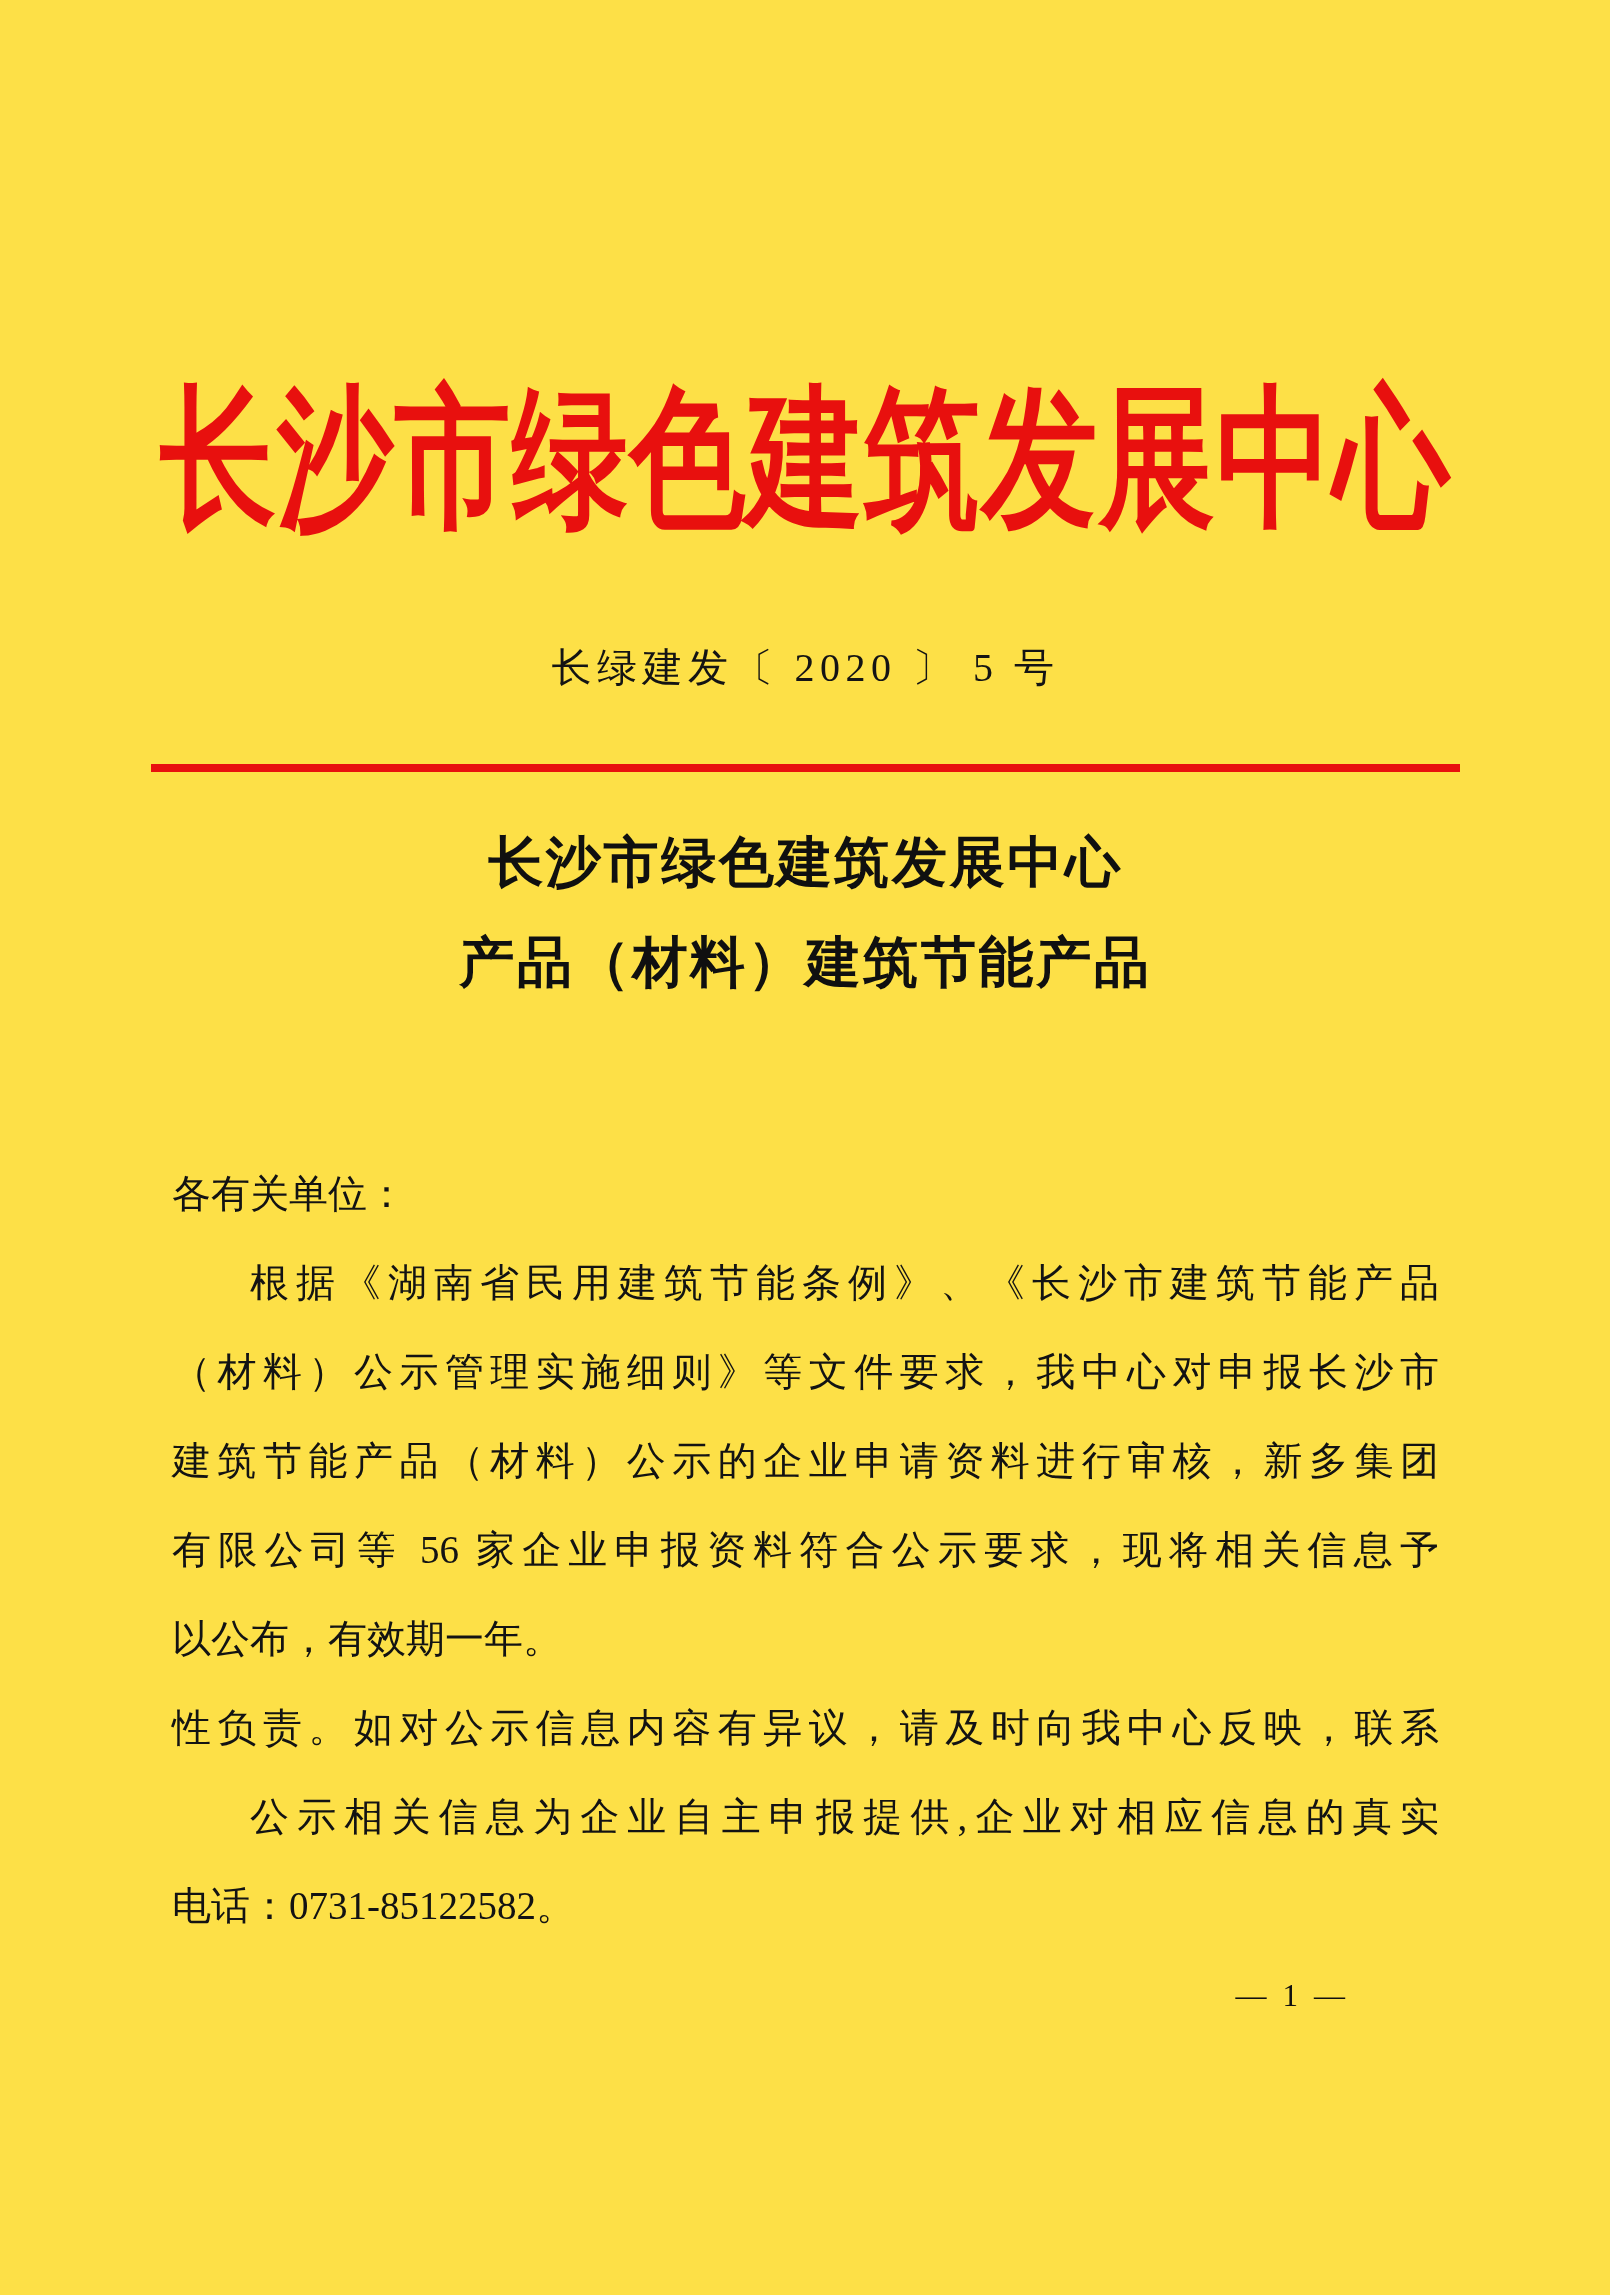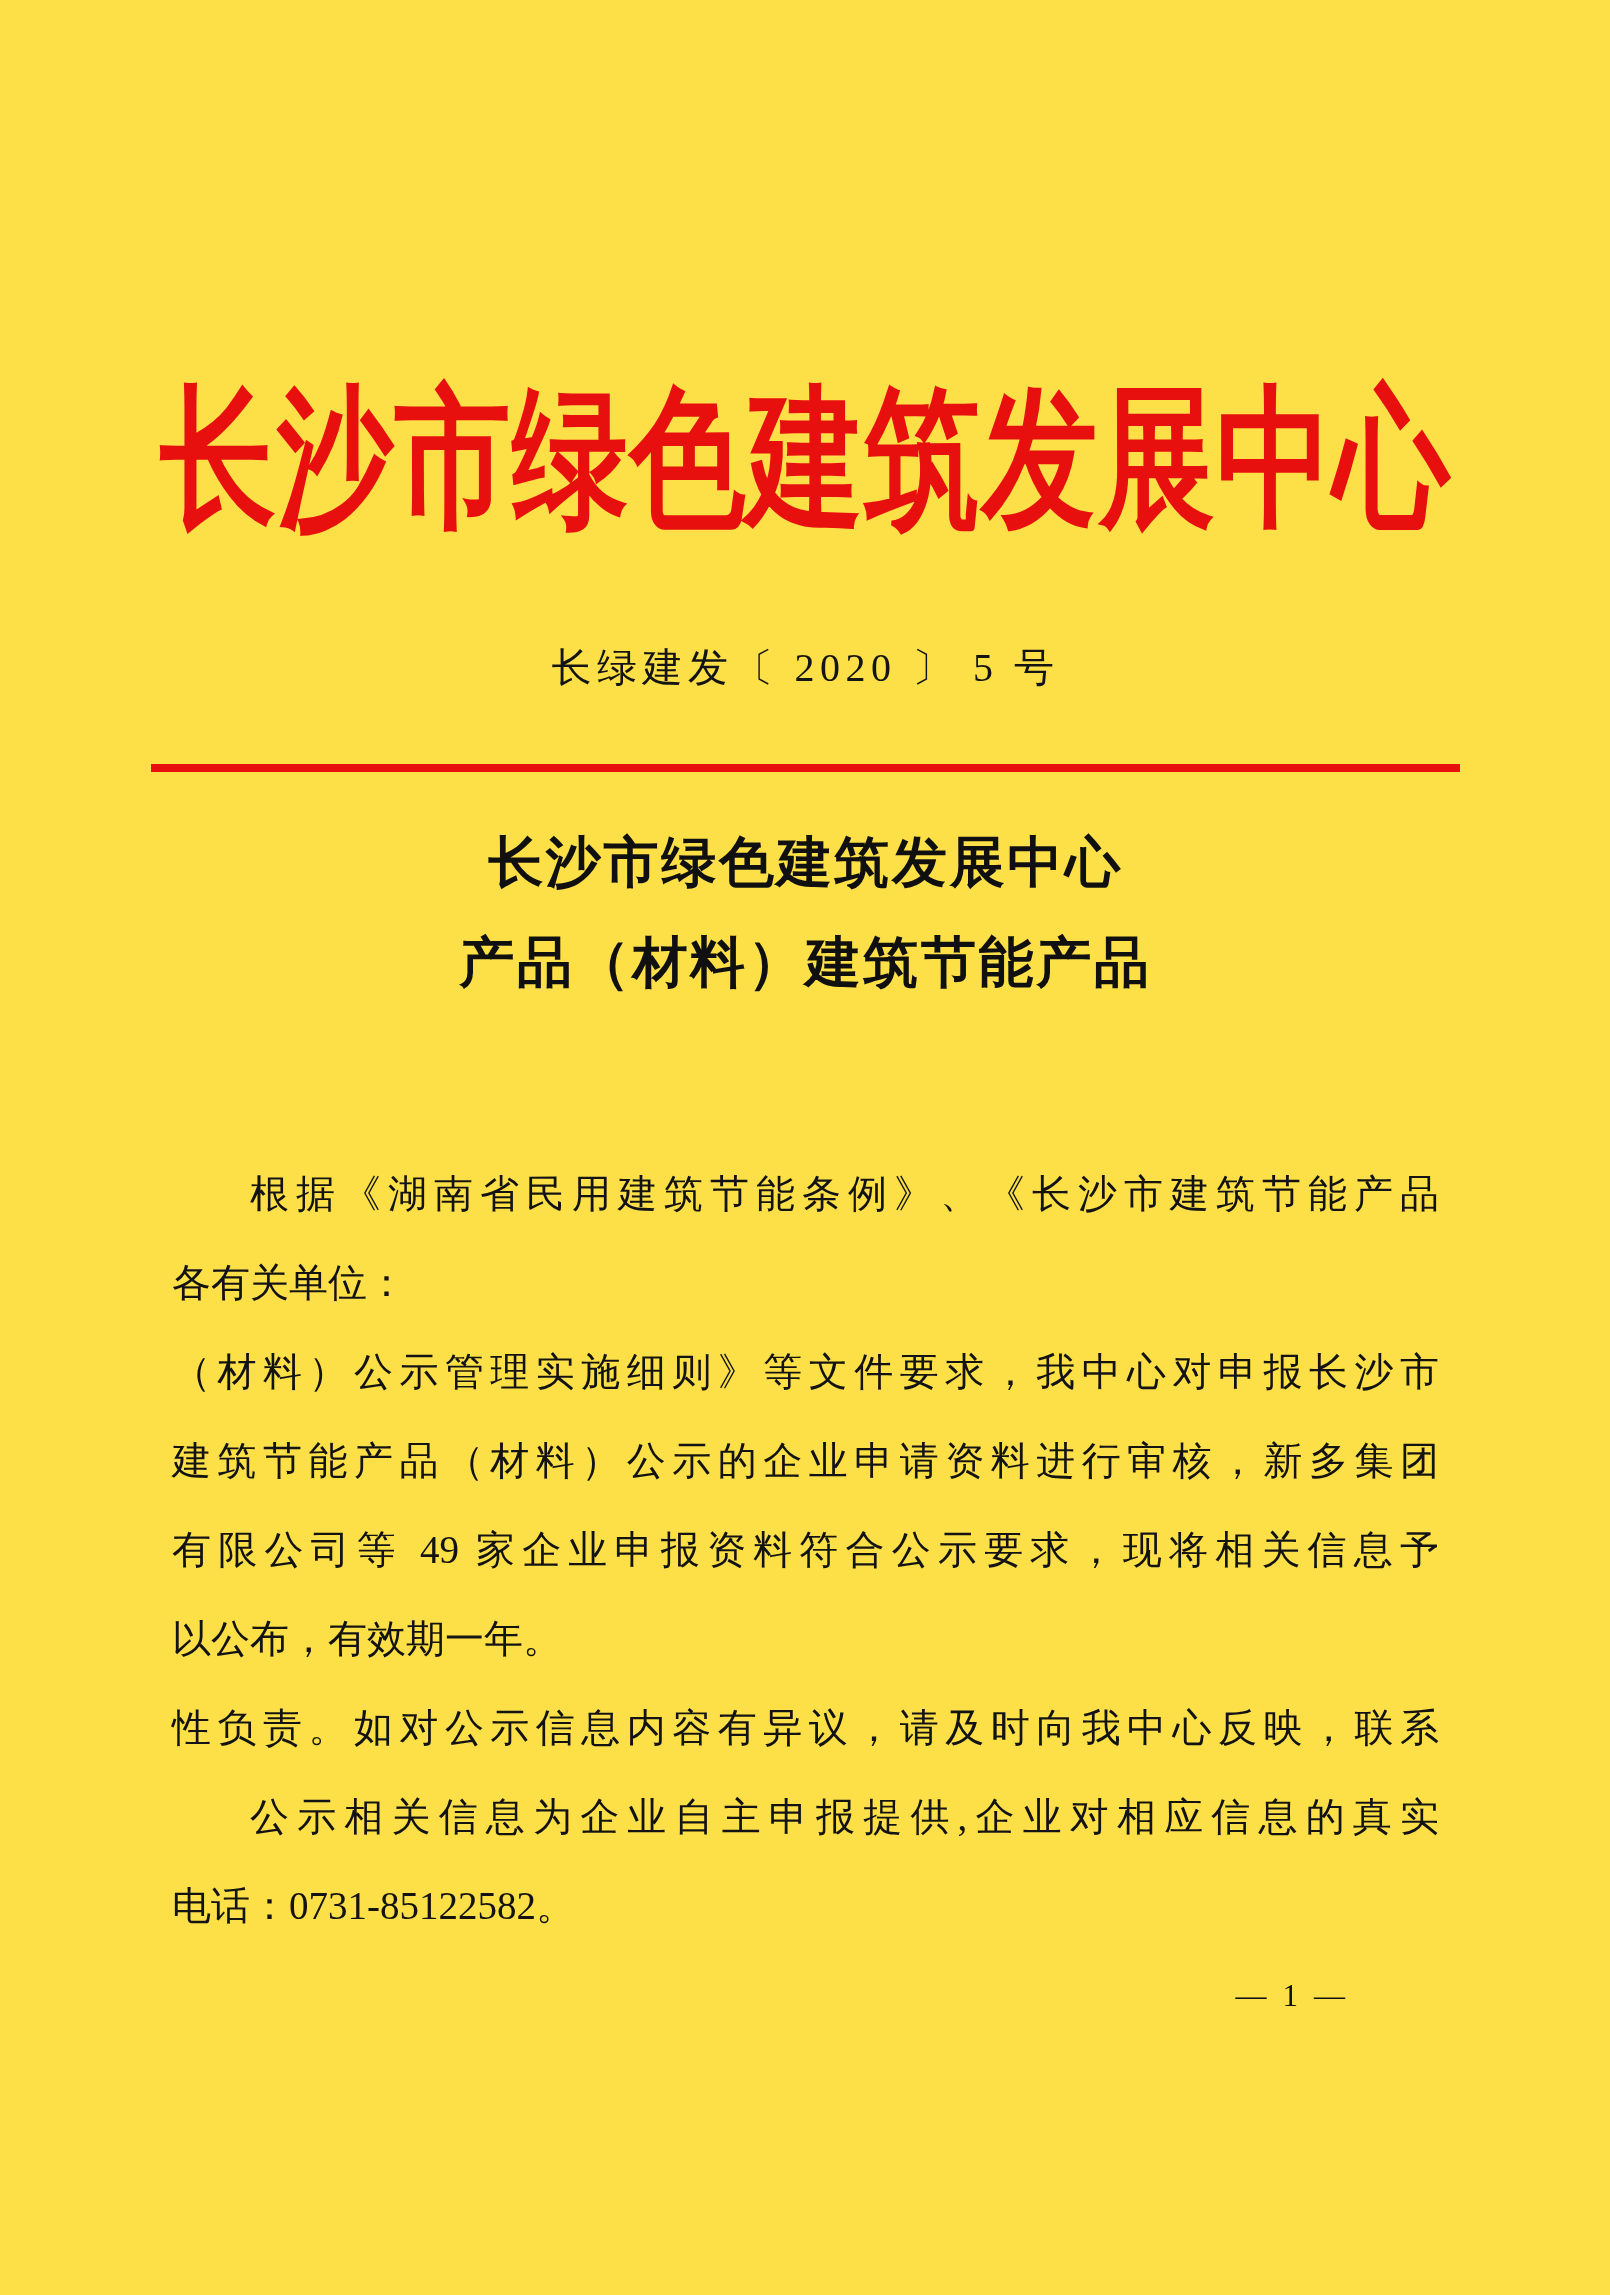--- a/index.html
+++ b/index.html
@@ -83,25 +83,25 @@
     <div class="doc-number">长绿建发〔 2020 〕 5 号</div>
     <div class="red-rule"></div>
   </header>
 
   <section class="doc-title">
     <div>长沙市绿色建筑发展中心</div>
     <div>产品（材料）建筑节能产品</div>
   </section>
 
   <section class="body-text">
+    <div class="line">各有关单位：</div>
     <div class="line just indent">根据《湖南省民用建筑节能条例》、《长沙市建筑节能产品</div>
-    <div class="line">各有关单位：</div>
     <div class="line just">（材料）公示管理实施细则》等文件要求，我中心对申报长沙市</div>
     <div class="line just">建筑节能产品（材料）公示的企业申请资料进行审核，新多集团</div>
-    <div class="line just">有限公司等 49 家企业申报资料符合公示要求，现将相关信息予</div>
+    <div class="line just">有限公司等 56 家企业申报资料符合公示要求，现将相关信息予</div>
     <div class="line">以公布，有效期一年。</div>
     <div class="line just">性负责。如对公示信息内容有异议，请及时向我中心反映，联系</div>
     <div class="line just indent">公示相关信息为企业自主申报提供,企业对相应信息的真实</div>
     <div class="line">电话：0731-85122582。</div>
   </section>
 
   <footer>
     <div class="page-number">— 1 —</div>
   </footer>
 

